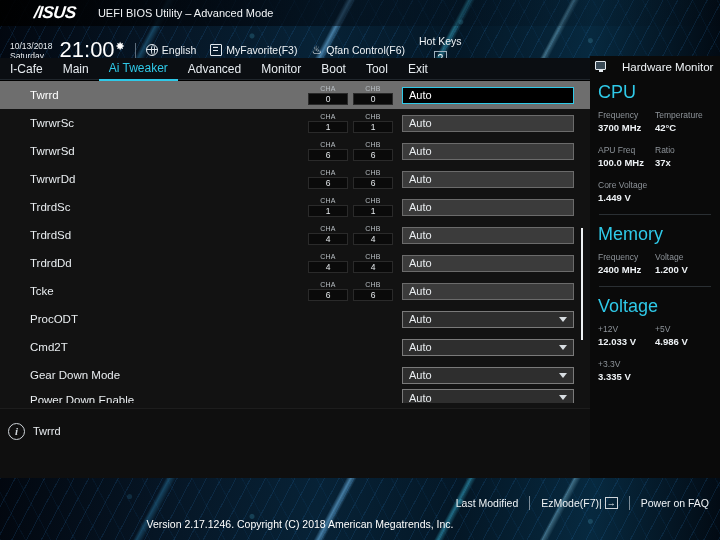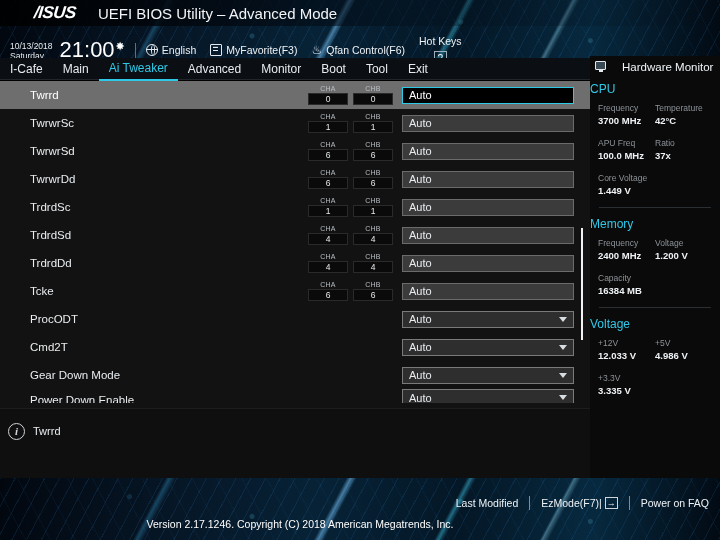--- a/index.html
+++ b/index.html
@@ -51,21 +51,21 @@
   #asus-logo {
     margin-left: 34px;
     font-family: "Liberation Sans", sans-serif;
     font-style: italic; font-weight: bold;
     font-size: 17px; color: #ffffff;
     letter-spacing: -0.5px;
     transform: skewX(-6deg);
   }
   #app-title {
     margin-left: 22px;
-    font-size: 15px; color: #f2f4f6; font-weight: 400;
+    font-size: 11px; color: #f2f4f6; font-weight: 400;
   }
 
   
   #utilbar {
     position: absolute; top: 34px; left: 0; width: 720px; height: 32px;
     display: flex; align-items: center;
   }
   #datetime { display: flex; align-items: flex-end; margin-left: 10px; }
   #dt-date { font-size: 8.5px; line-height: 10px; color: #e8ecef; }
   #dt-day  { font-size: 8.5px; line-height: 10px; color: #e8ecef; }
@@ -188,21 +188,21 @@
   #hw-monitor-icon {
     width: 11px; height: 9px; border: 1.3px solid #e6ebef; border-radius: 1px;
     position: relative; background: #3a4a55;
   }
   #hw-monitor-icon::after {
     content:""; position:absolute; left: 2.5px; bottom: -3.2px; width: 4px; height: 2px; background: #e6ebef;
   }
   #hw-title-text { font-size: 11.5px; color: #f0f4f7; }
 
   .hw-section-title {
-    font-size: 12px; color: #2fc9e8; margin-bottom: 6px;
+    font-size: 18px; color: #2fc9e8; padding-left: 8px; margin-bottom: 6px;
   }
   .hw-grid { display: flex; padding-left: 8px; margin-bottom: 10px; }
   .hw-col { width: 57px; }
   .hw-k { font-size: 8.5px; color: #8d9399; line-height: 12px; }
   .hw-v { font-size: 9.5px; color: #eef2f5; line-height: 13px; font-weight: bold; }
   .hw-div { height:1px; background:#2a2f33; margin: 6px 9px 9px 9px; }
 
   
   #bottombar {
     position: absolute; top: 492px; left: 0; width: 720px; height: 22px;
@@ -473,26 +473,20 @@
         <div class="hw-grid">
           <div class="hw-col">
             <div class="hw-k">Frequency</div>
             <div class="hw-v">2400 MHz</div>
           </div>
           <div class="hw-col">
             <div class="hw-k">Voltage</div>
             <div class="hw-v">1.200 V</div>
           </div>
         </div>
-        <div class="hw-grid">
-          <div class="hw-col">
-            <div class="hw-k">Capacity</div>
-            <div class="hw-v">16384 MB</div>
-          </div>
-        </div>
         <div class="hw-div"></div>
         <div class="hw-section-title">Voltage</div>
         <div class="hw-grid">
           <div class="hw-col">
             <div class="hw-k">+12V</div>
             <div class="hw-v">12.033 V</div>
           </div>
           <div class="hw-col">
             <div class="hw-k">+5V</div>
             <div class="hw-v">4.986 V</div>

